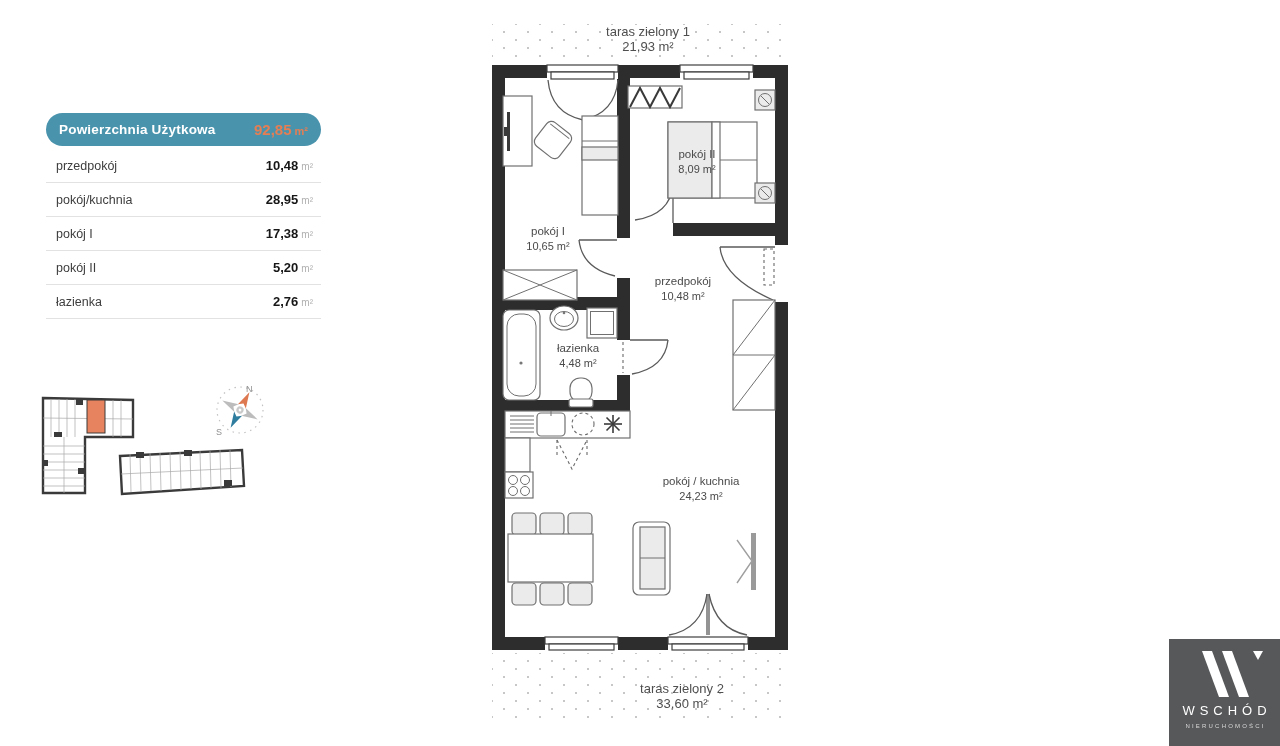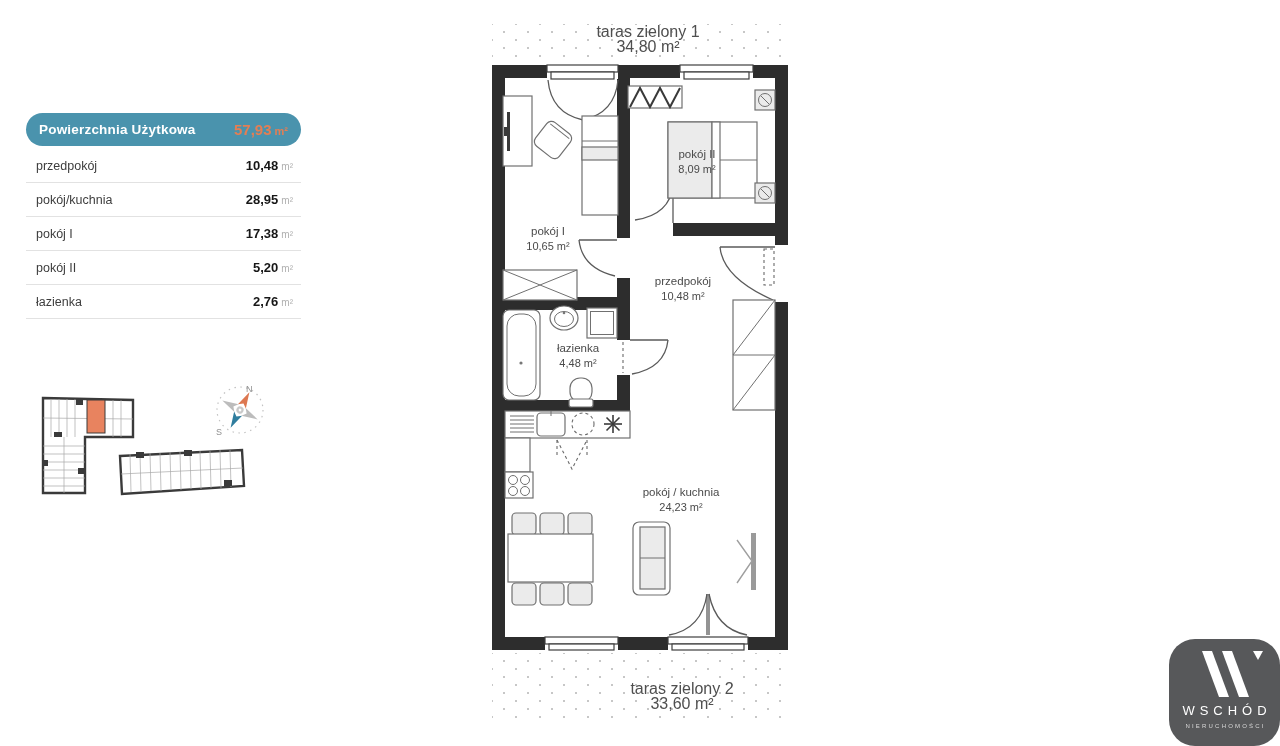--- a/index.html
+++ b/index.html
@@ -1,21 +1,21 @@
 <!DOCTYPE html>
 <html><head>
 <meta charset="utf-8">
 <style>
   * { margin:0; padding:0; box-sizing:border-box; }
   html,body { width:1280px; height:746px; background:#ffffff;
     font-family:"Liberation Sans", sans-serif; overflow:hidden; }
   #stage { position:relative; width:1280px; height:746px; background:#fff; }
 
   
-  .legend { position:absolute; left:26px; top:113px; width:275px; }
+  .legend { position:absolute; left:46px; top:113px; width:275px; }
   .pill { height:33px; background:#4a93ad; border-radius:17px;
     display:flex; align-items:center; justify-content:space-between;
     padding:0 13px; }
   .pill .plabel { color:#fff; font-weight:bold; font-size:13.5px; letter-spacing:.2px; }
   .pill .pvalue { color:#e57e53; font-weight:bold; font-size:15px; }
   .pill .pvalue .unit { font-size:11px; margin-left:3px; }
   .rows { margin-top:3px; }
   .lrow { height:34px; display:flex; align-items:center;
     justify-content:space-between; border-bottom:1px solid #e2e2e2;
     padding:0 8px 0 10px; }
@@ -35,26 +35,26 @@
       radial-gradient(circle, #c7c7c7 1.3px, rgba(0,0,0,0) 1.5px),
       radial-gradient(circle, #c7c7c7 1.3px, rgba(0,0,0,0) 1.5px);
     background-size:24px 16px; background-position:0 0,12px 8px; }
   .t1 { top:24px; height:39px; }
   .t2 { top:653px; height:68px; }
   .room-label { position:absolute; transform:translateX(-50%);
     text-align:center; color:#4a4a4a; font-size:11.5px; line-height:15px;
     white-space:nowrap; }
   .room-label .area { font-size:11px; }
   .terrace-label { position:absolute; transform:translateX(-50%);
-    text-align:center; color:#4f4f4f; font-size:16px; line-height:15px;
+    text-align:center; color:#4f4f4f; font-size:13px; line-height:15px;
     white-space:nowrap; }
 
   
   .logo { position:absolute; left:1169px; top:639px; width:111px; height:107px;
-    background:#57585a;border-radius:26px; }
+    background:#57585a; }
   .logo .brand { position:absolute; left:0; right:0; top:64px; text-align:center;
     color:#fff; font-size:13px; letter-spacing:5px; text-indent:5px; }
   .logo .sub { position:absolute; left:0; right:0; top:84px; text-align:center;
     color:#d9d9d9; font-size:6px; letter-spacing:2.2px; text-indent:2.2px; }
 
   svg .wall { fill:#2d2d2d; }
   svg .furn { fill:#ffffff; stroke:#707070; stroke-width:1.2; }
   svg .furnfill { fill:#ebebeb; stroke:#707070; stroke-width:1.2; }
   svg .thin { stroke:#707070; stroke-width:1; fill:none; }
   svg .door { stroke:#5a5a5a; stroke-width:1.3; fill:none; }
@@ -62,21 +62,21 @@
   svg .frame { fill:#fff; stroke:#3f3f3f; stroke-width:1.2; }
 </style>
 </head>
 <body>
 
 <div id="stage">
 
   <div class="legend">
     <div class="pill">
       <span class="plabel">Powierzchnia Użytkowa</span>
-      <span class="pvalue"><b>57,93</b><span class="unit">m²</span></span>
+      <span class="pvalue"><b>92,85</b><span class="unit">m²</span></span>
     </div>
     <div class="rows">
       <div class="lrow">
         <span class="lab">przedpokój</span>
         <span class="val"><span>10,48</span><span class="unit">m²</span></span>
       </div>
       <div class="lrow">
         <span class="lab">pokój/kuchnia</span>
         <span class="val"><span>28,95</span><span class="unit">m²</span></span>
       </div>
@@ -365,27 +365,27 @@
     <span class="area" style="display:block">8,09 m²</span>
   </div>
   <div class="room-label" style="left:683px; top:274px;">
     <span style="display:block">przedpokój</span>
     <span class="area" style="display:block">10,48 m²</span>
   </div>
   <div class="room-label" style="left:578px; top:341px;">
     <span style="display:block">łazienka</span>
     <span class="area" style="display:block">4,48 m²</span>
   </div>
-  <div class="room-label" style="left:681px; top:474px;margin-top:11px;">
+  <div class="room-label" style="left:701px; top:474px;">
     <span style="display:block">pokój / kuchnia</span>
     <span class="area" style="display:block">24,23 m²</span>
   </div>
   <div class="terrace-label" style="left:648px; top:24px;">
     <span style="display:block">taras zielony 1</span>
-    <span style="display:block">34,80 m²</span>
+    <span style="display:block">21,93 m²</span>
   </div>
   <div class="terrace-label" style="left:682px; top:681px;">
     <span style="display:block">taras zielony 2</span>
     <span style="display:block">33,60 m²</span>
   </div>
 
   <div class="logo">
     <svg width="111" height="62" viewBox="0 0 111 62">
       <polygon points="33,12 43,12 60,58 50,58" fill="#fff"></polygon>
       <polygon points="53,12 63,12 80,58 70,58" fill="#fff"></polygon>

